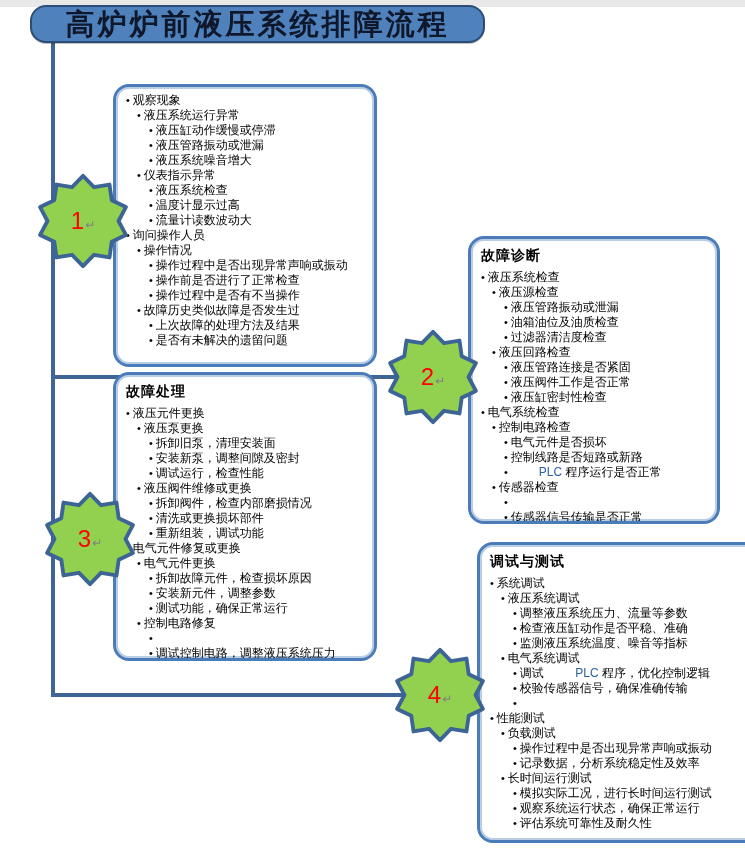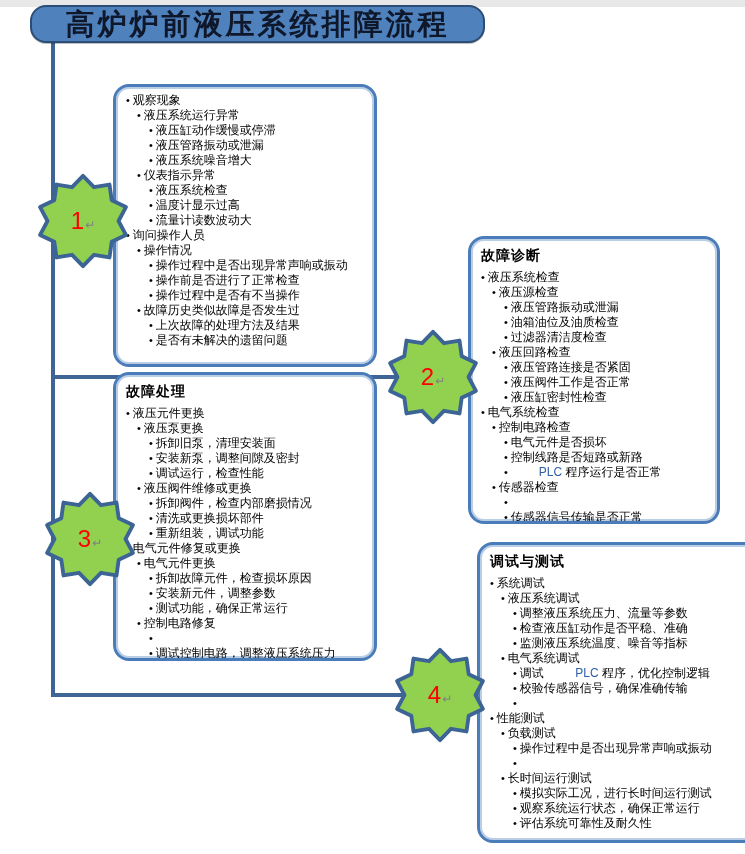--- a/index.html
+++ b/index.html
@@ -322,20 +322,21 @@
         <div class="row lv2">
           <span class="blt">•</span>
           <span>负载测试</span>
         </div>
         <div class="row lv3">
           <span class="blt">•</span>
           <span>操作过程中是否出现异常声响或振动</span>
         </div>
         <div class="row lv3">
           <span class="blt">•</span>
+          <span>记录数据，分析系统稳定性及效率</span>
         </div>
         <div class="row lv2">
           <span class="blt">•</span>
           <span>长时间运行测试</span>
         </div>
         <div class="row lv3">
           <span class="blt">•</span>
           <span>模拟实际工况，进行长时间运行测试</span>
         </div>
         <div class="row lv3">

